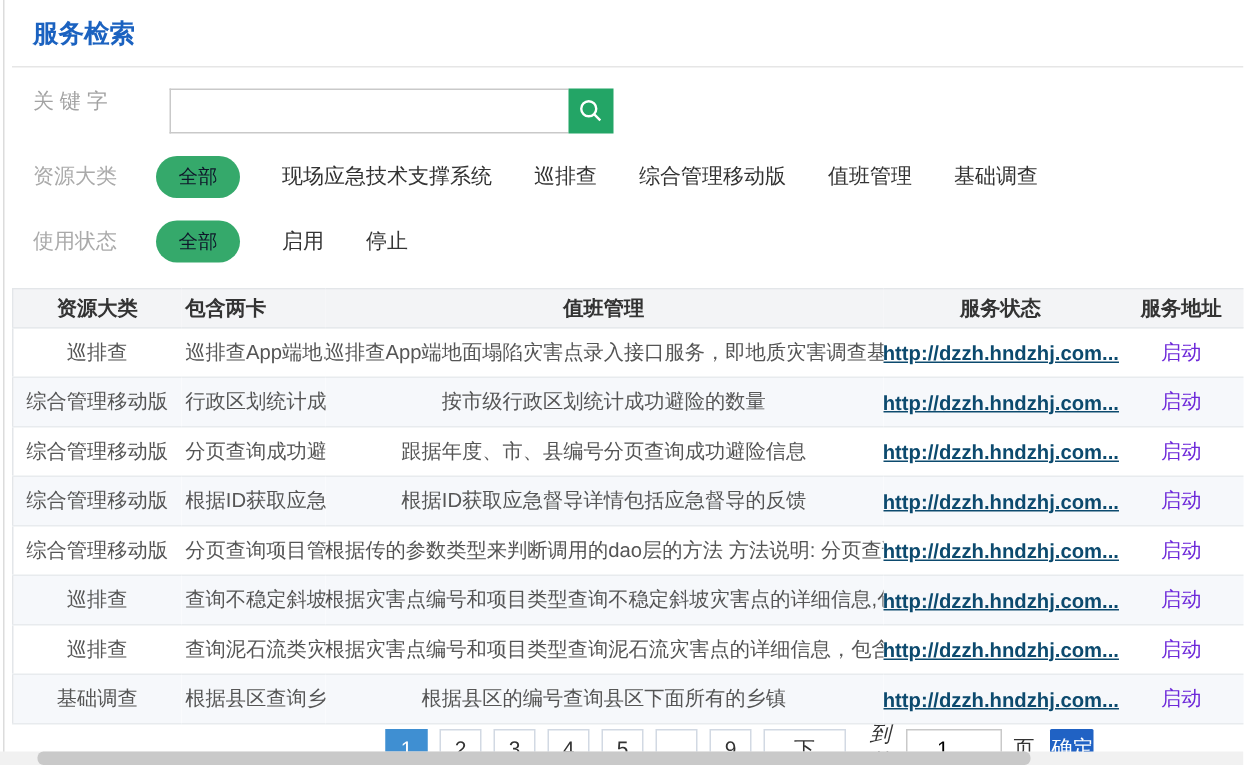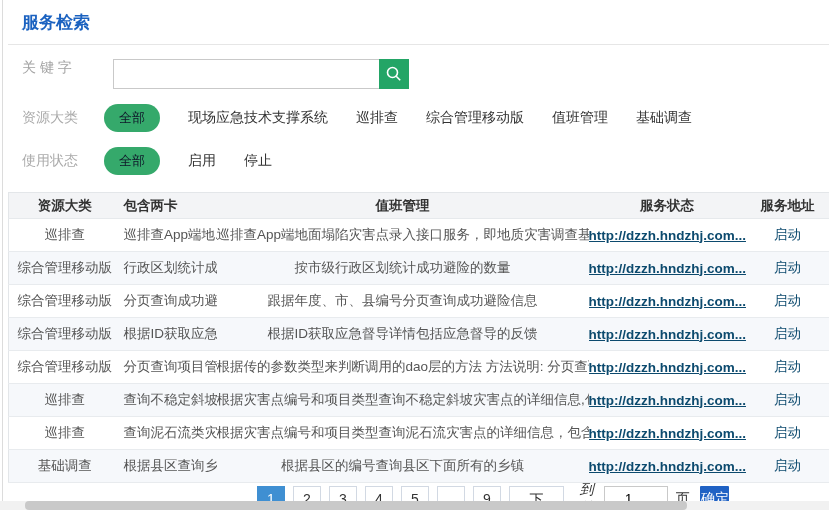--- a/index.html
+++ b/index.html
@@ -29,21 +29,21 @@
   .svc-table { margin:17px 0 0 8px; width:821px; border-collapse:collapse; table-layout:fixed;
     border-top:1px solid #e3e6e9; border-left:1px solid #e3e6e9; }
   .svc-table th { background:#f3f4f6; height:26px; font-size:13.5px; color:#333; font-weight:600;
     border-bottom:1px solid #e6e9ec; }
   .svc-table td { height:33px; font-size:13.5px; color:#555; text-align:center;
     border-bottom:1px solid #e8ebee; overflow:hidden; white-space:nowrap; }
   .svc-table tr.alt td { background:#f6f8fb; }
   .col-name { text-align:left !important; padding-left:3px; }
   th.col-name { text-align:left; }
   .svc-link { color:#0c4a6e; font-weight:bold; text-decoration:underline; cursor:pointer; }
-  .svc-status { color:#0c4a6e; }
+  .svc-status { color:#6d28d9; }
 
   .pager { position:absolute; left:257px; top:481px; display:flex; align-items:center; }
   .page-box { min-width:28px; height:26px; line-height:24px; text-align:center; font-size:14px;
     color:#333; background:#fff; border:1px solid #d2d9e3; margin-right:8px; cursor:pointer; padding:0 4px; }
   .page-box.active { background:#3f8fd2; border-color:#3f8fd2; color:#fff; }
   .page-next { padding:0 13px; }
   .goto-text { color:#333; font-size:14px; margin:0 6px 0 8px;font-style:italic; }
   .goto-input { width:64px; height:26px; border:1px solid #c9c9c9; font-size:14px;
     padding-left:20px; outline:none; margin-right:8px; }
   .goto-suffix { color:#333; font-size:14px; margin-right:10px; }

